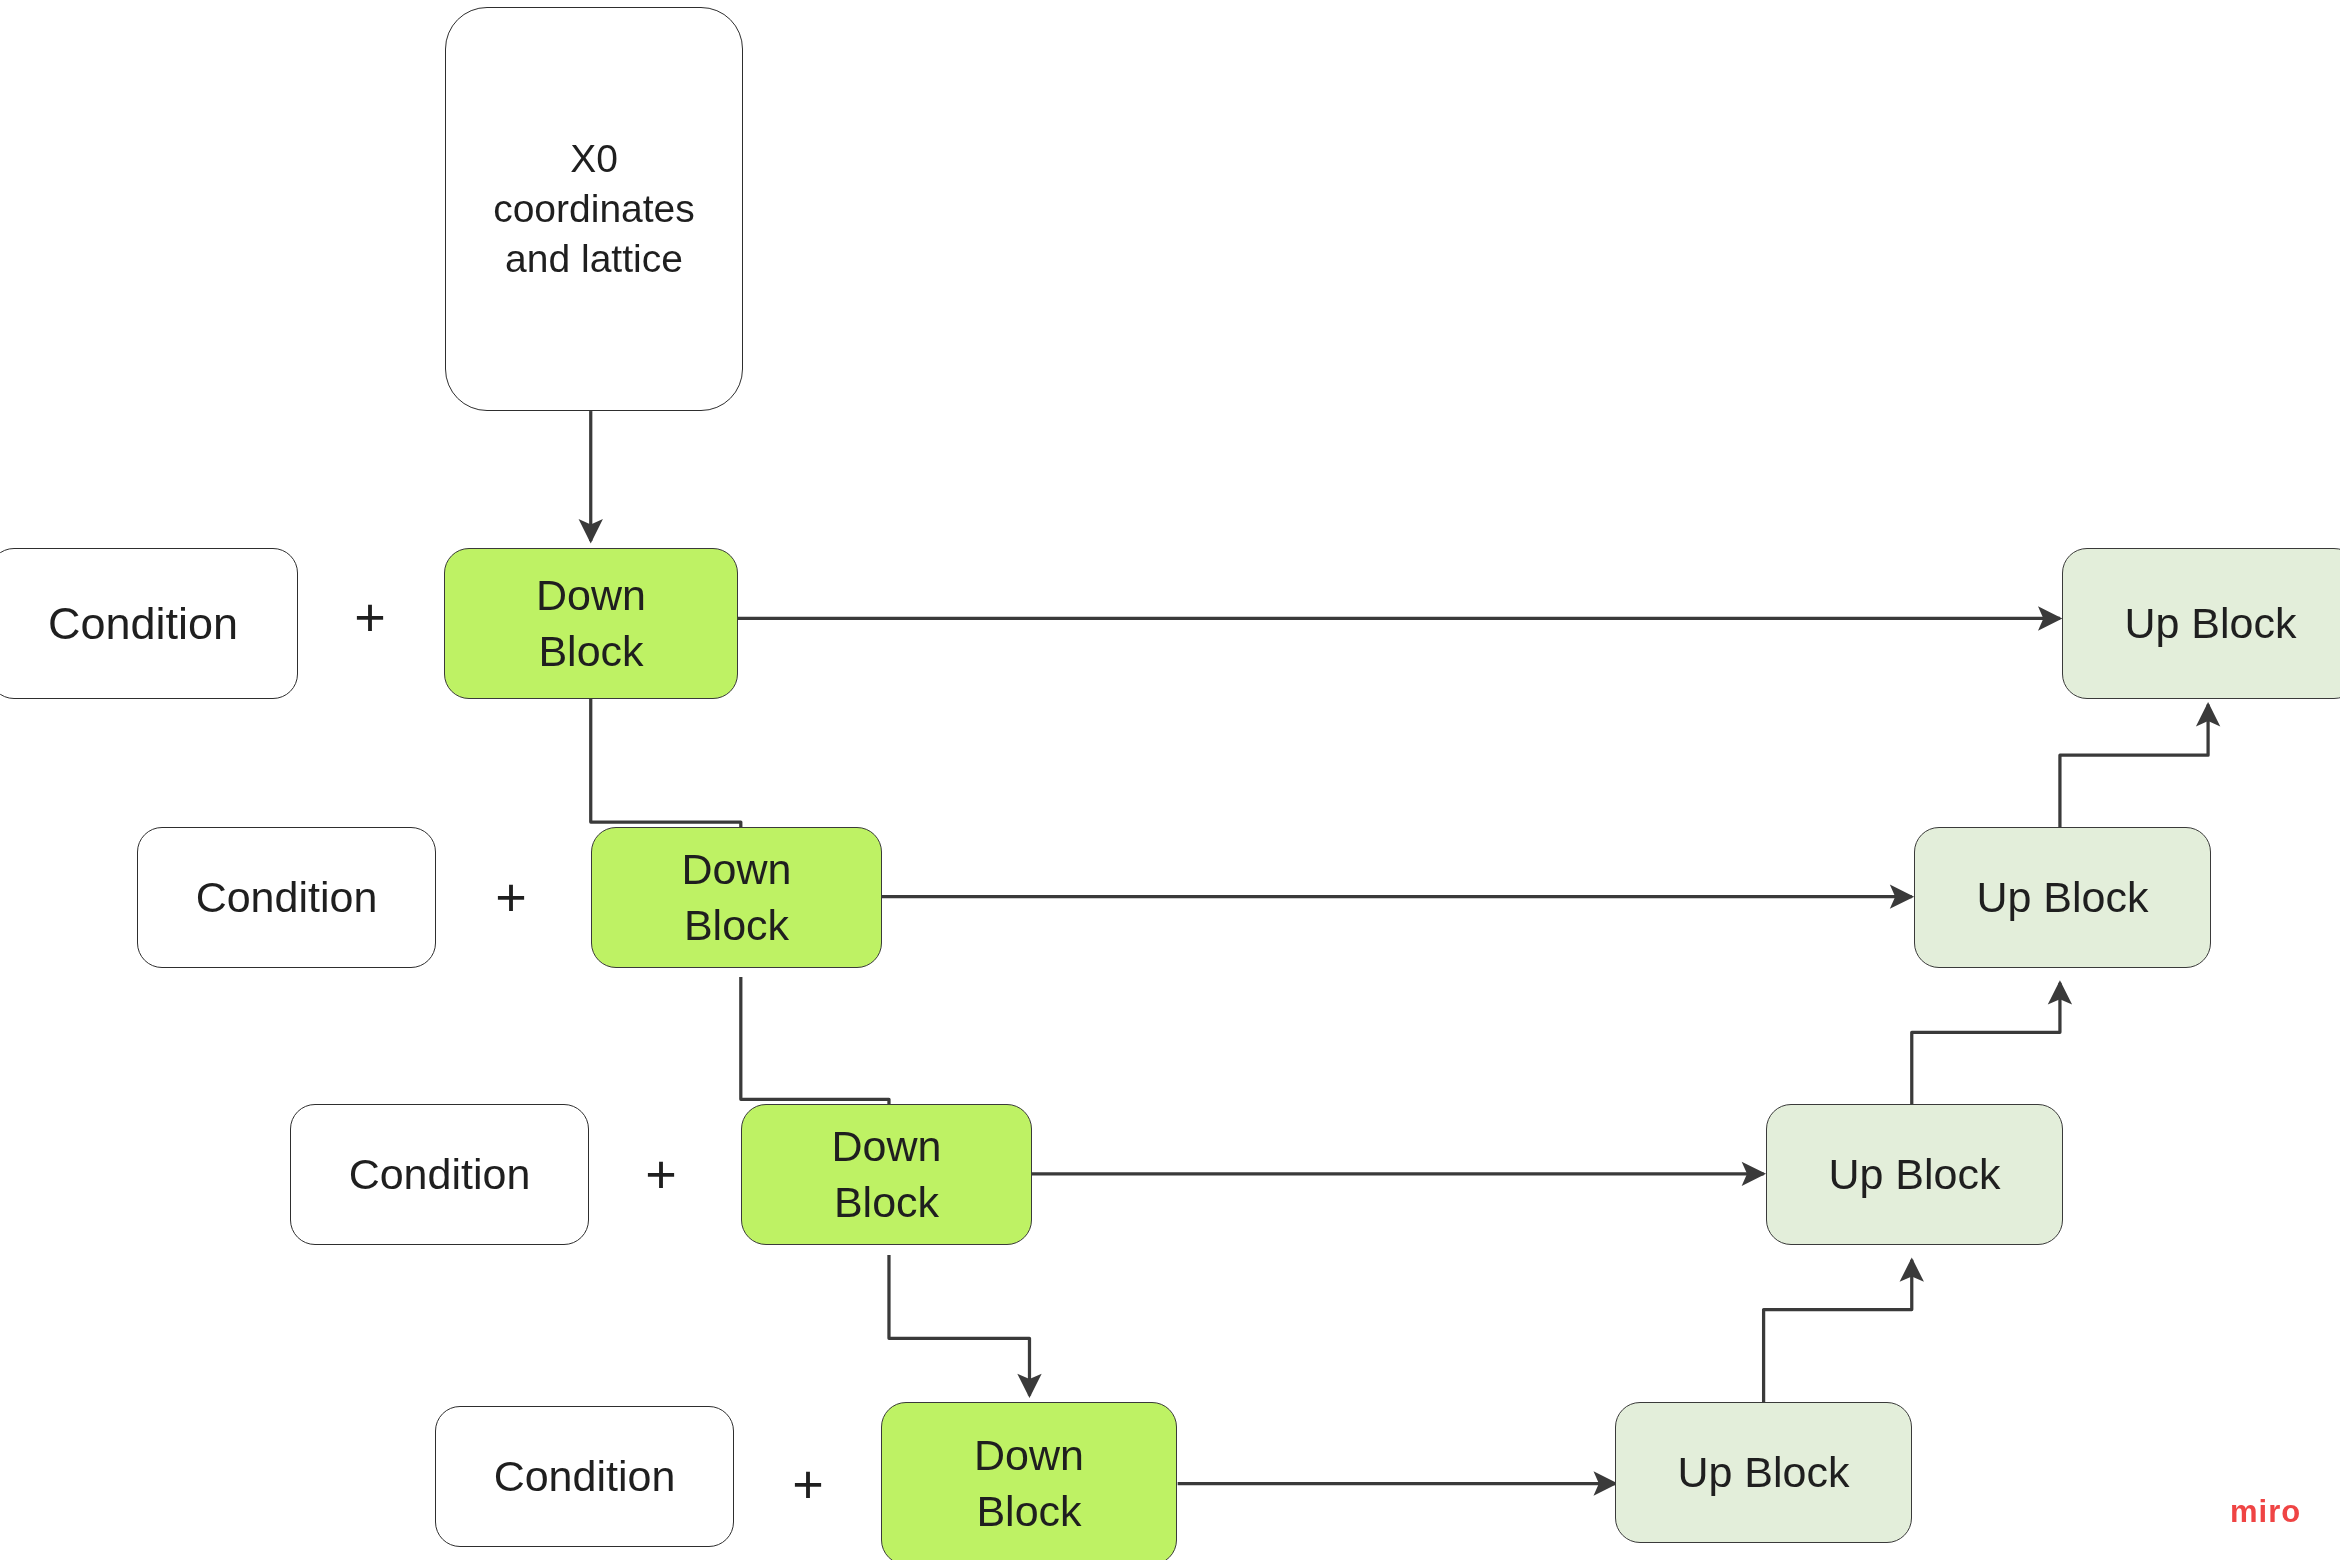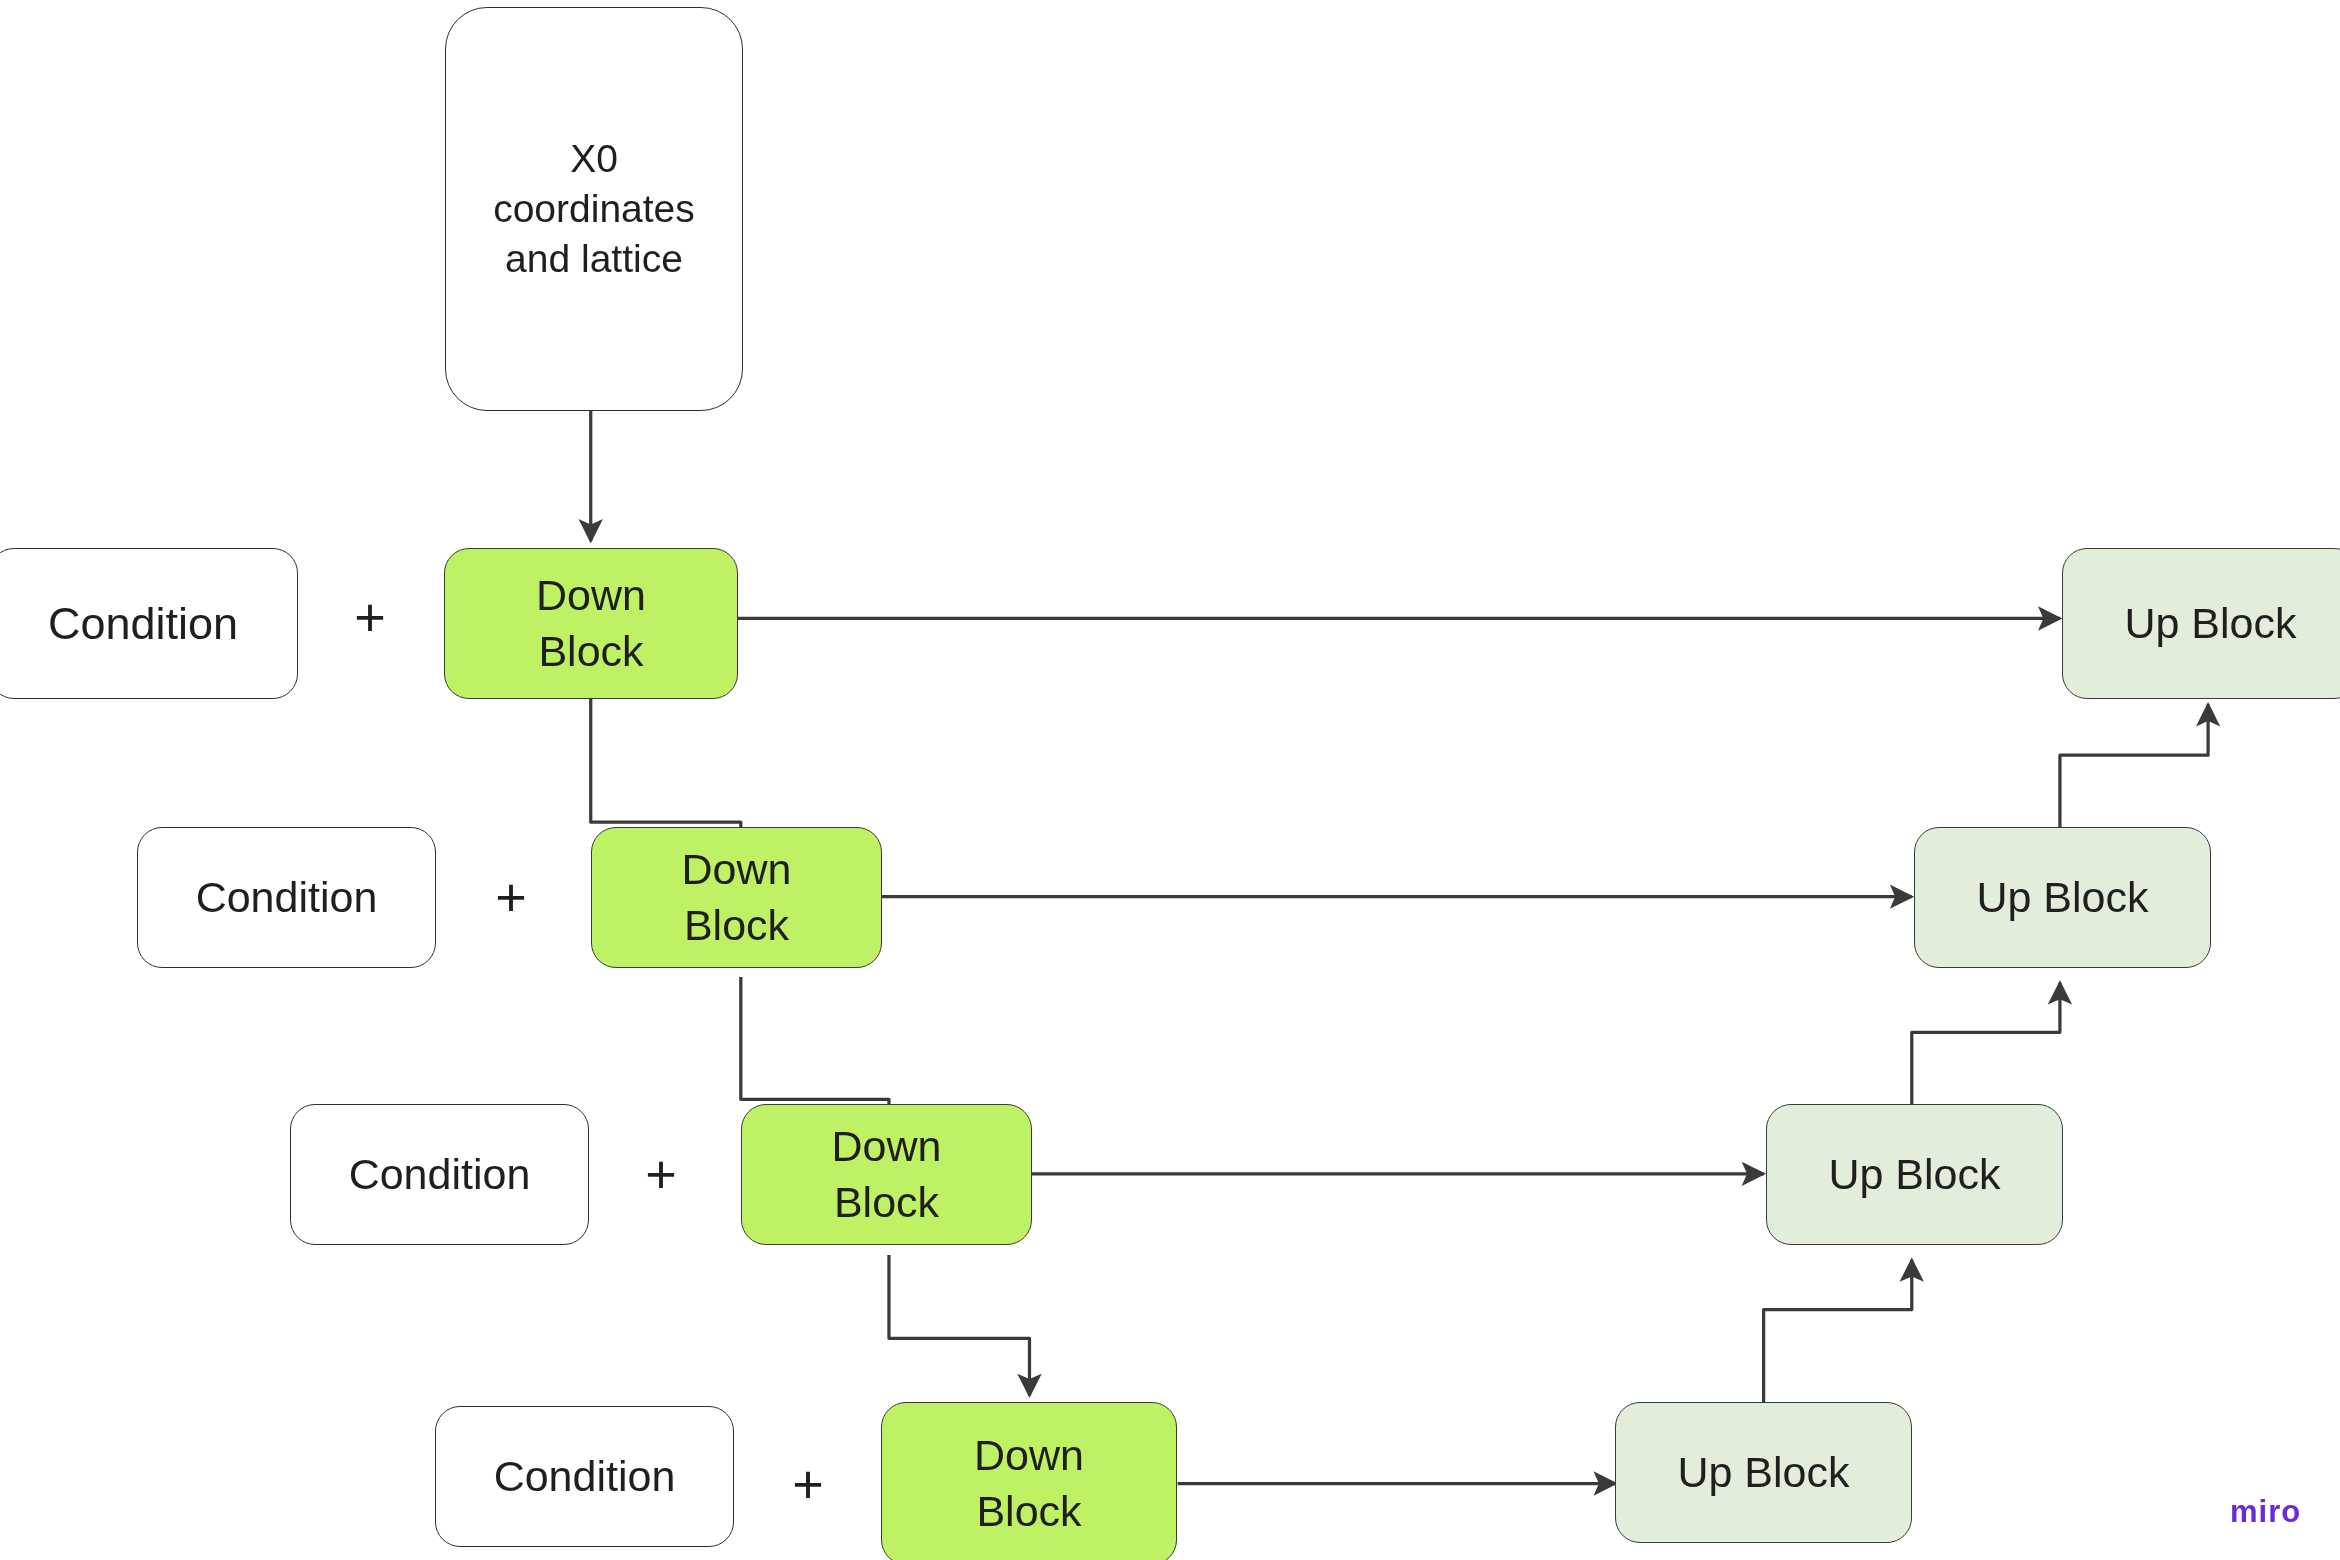--- a/index.html
+++ b/index.html
@@ -59,21 +59,21 @@
     position: absolute;
     color: #1f1f1f;
     font-weight: 400;
     line-height: 1;
     display: flex;
     align-items: center;
     justify-content: center;
   }
   .watermark {
     position: absolute;
-    color: #6d28d9;
+    color: #ef4444;
     font-weight: 700;
     letter-spacing: 1px;
     line-height: 1;
     user-select: none;
   }
 </style>
 </head>
 <body>
 
 <div id="canvas">

